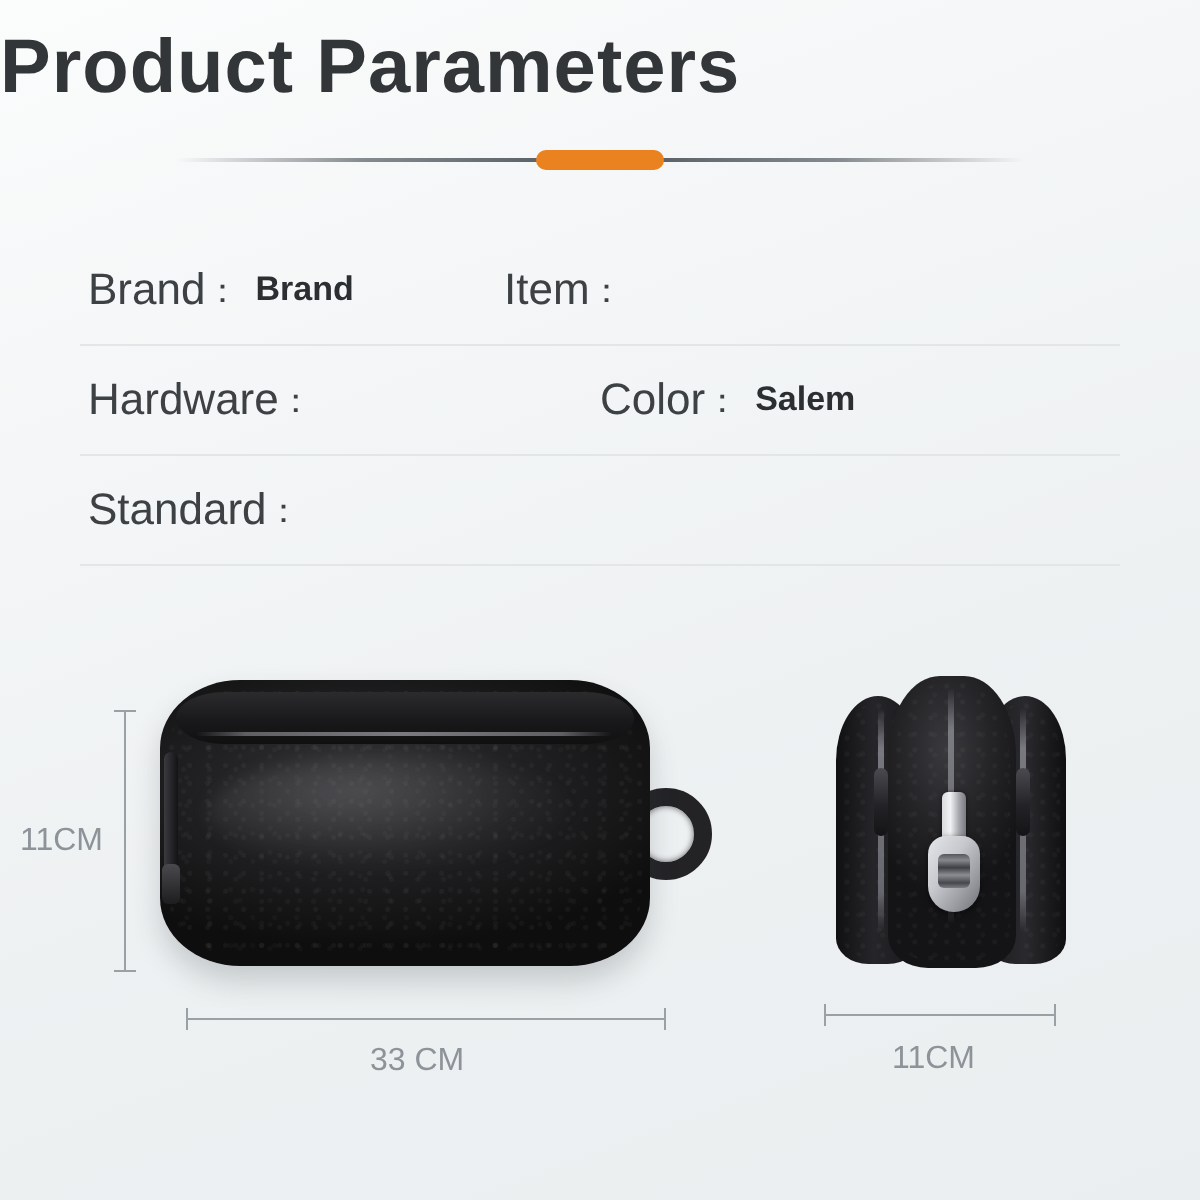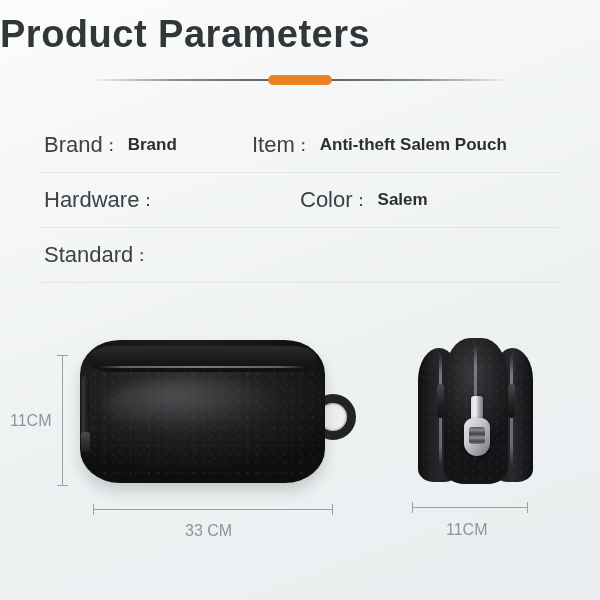--- a/index.html
+++ b/index.html
@@ -352,21 +352,20 @@
 
     <div class="spec-row">
       <div class="spec-cell cell-a">
         <span class="spec-label">Brand</span>
         <span class="spec-colon">：</span>
         <span class="spec-value">Brand</span>
       </div>
       <div class="spec-cell cell-b-wide">
         <span class="spec-label">Item</span>
         <span class="spec-colon">：</span>
-        <span class="spec-value">Anti-theft Salem Pouch</span>
       </div>
     </div>
 
     <div class="spec-row">
       <div class="spec-cell cell-a">
         <span class="spec-label">Hardware</span>
         <span class="spec-colon">：</span>
       </div>
       <div class="spec-cell cell-b-mid">
         <span class="spec-label">Color</span>

